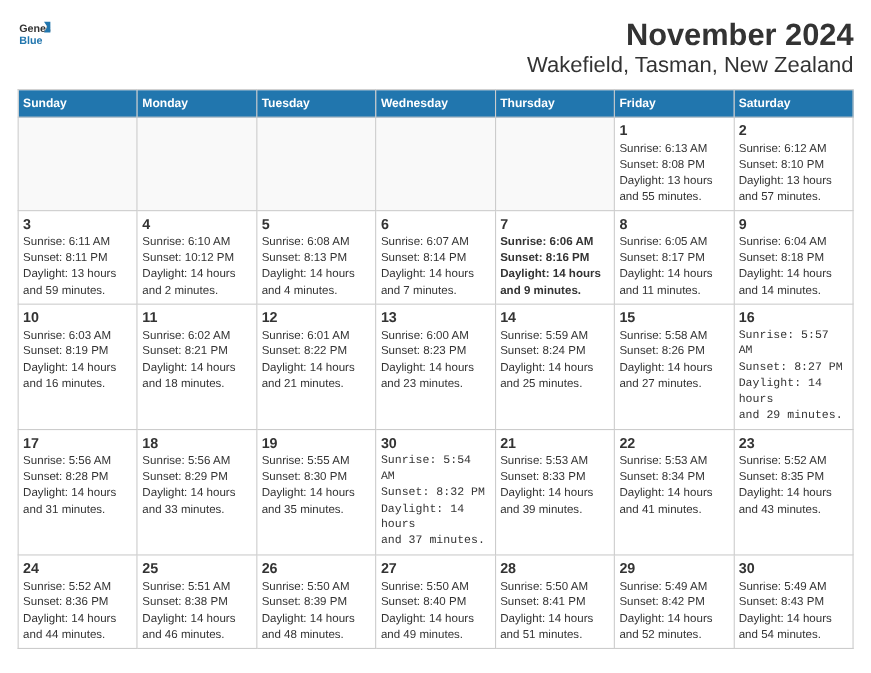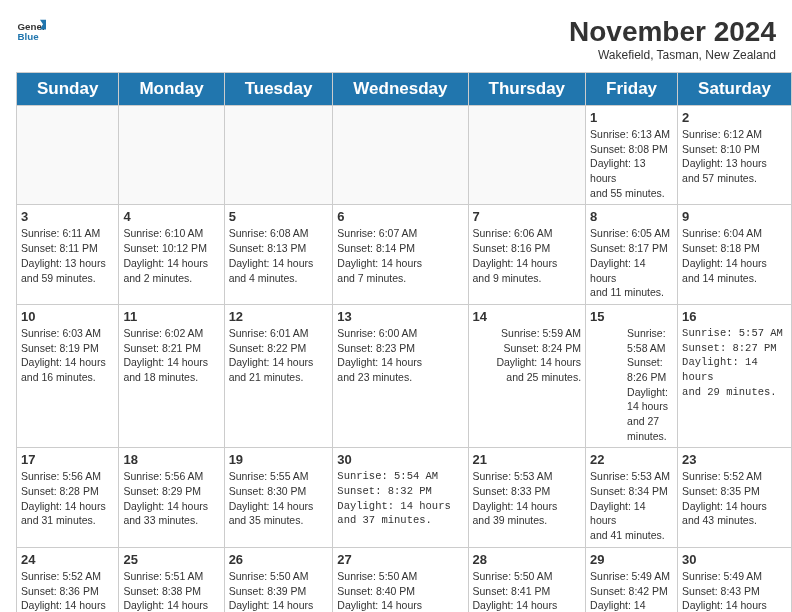--- a/index.html
+++ b/index.html
@@ -27,34 +27,34 @@
     }
     .title-area {
       text-align: right;
     }
     .month-title {
       font-size: 28px;
       font-weight: bold;
       color: #333;
     }
     .location-title {
-      font-size: 12px;
+      font-size: 20px;
       color: #333;
     }
     .calendar {
       width: 100%;
       border-collapse: collapse;
       font-size: 11px;
     }
     .calendar th {
       background-color: #2176ae;
       color: #fff;
-      padding: 6px 20px;
+      padding: 6px 4px;
       text-align: left;
-      font-size: 17px;
+      font-size: 11px;
       border: 1px solid #ccc;
     }
     .calendar td {
       border: 1px solid #ccc;
       vertical-align: top;
       padding: 4px;
       width: calc(100% / 7);
       min-height: 80px;
       background: #fff;
     }
@@ -150,21 +150,21 @@
         </td>
         <td>
           <span class="day-number">6</span>
           <div class="day-info" style="white-space: pre-line;">Sunrise: 6:07 AM
 Sunset: 8:14 PM
 Daylight: 14 hours
 and 7 minutes.</div>
         </td>
         <td>
           <span class="day-number">7</span>
-          <div class="day-info" style="white-space: pre-line;">Sunrise: 6:06 AM
+          <div class="day-info" style="white-space: pre-line; font-weight: bold;">Sunrise: 6:06 AM
 Sunset: 8:16 PM
 Daylight: 14 hours
 and 9 minutes.</div>
         </td>
         <td>
           <span class="day-number">8</span>
           <div class="day-info" style="white-space: pre-line;">Sunrise: 6:05 AM
 Sunset: 8:17 PM
 Daylight: 14 hours
 and 11 minutes.</div>
@@ -201,28 +201,28 @@
         </td>
         <td>
           <span class="day-number">13</span>
           <div class="day-info" style="white-space: pre-line;">Sunrise: 6:00 AM
 Sunset: 8:23 PM
 Daylight: 14 hours
 and 23 minutes.</div>
         </td>
         <td>
           <span class="day-number">14</span>
-          <div class="day-info" style="white-space: pre-line; text-align: right;">Sunrise: 5:59 AM
+          <div class="day-info" style="white-space: pre-line;">Sunrise: 5:59 AM
 Sunset: 8:24 PM
 Daylight: 14 hours
 and 25 minutes.</div>
         </td>
         <td>
           <span class="day-number">15</span>
-          <div class="day-info" style="white-space: pre-line; margin-left: 37px;">Sunrise: 5:58 AM
+          <div class="day-info" style="white-space: pre-line;">Sunrise: 5:58 AM
 Sunset: 8:26 PM
 Daylight: 14 hours
 and 27 minutes.</div>
         </td>
         <td>
           <span class="day-number">16</span>
           <div class="day-info" style="white-space: pre-line; font-family: Liberation Mono, monospace;">Sunrise: 5:57 AM
 Sunset: 8:27 PM
 Daylight: 14 hours
 and 29 minutes.</div>

